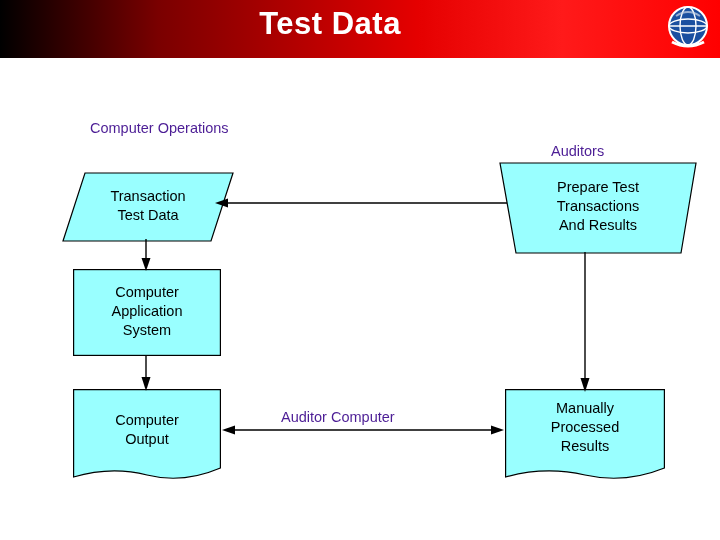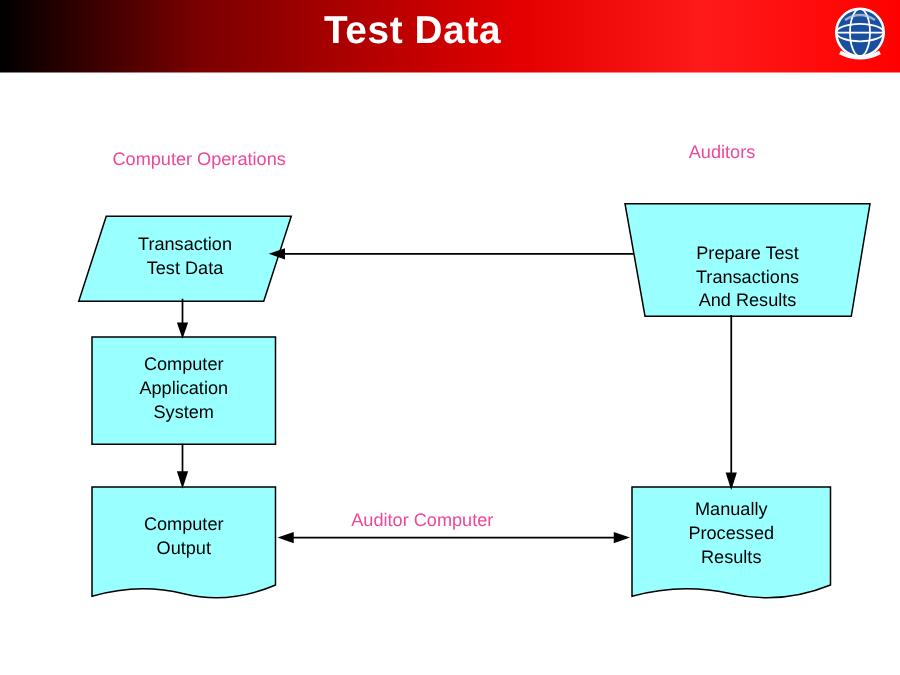--- a/index.html
+++ b/index.html
@@ -46,21 +46,21 @@
     right: 6px;
     top: 2px;
     width: 52px;
     height: 52px;
   }
 
   
   .hdr {
     position: absolute;
     font-size: 14.5px;
-    color: #ec4899;
+    color: #4c1d95;
     font-family: "Liberation Sans", sans-serif;
     white-space: nowrap;
     text-align: right;
   }
 
   
   .shape {
     position: absolute;
     box-sizing: border-box;
   }
@@ -102,34 +102,34 @@
         <ellipse cx="26" cy="24" rx="19" ry="7" fill="none" stroke="#ffffff" stroke-width="1.4"></ellipse>
         <ellipse cx="26" cy="24" rx="8" ry="19" fill="none" stroke="#ffffff" stroke-width="1.4"></ellipse>
         <line x1="7" y1="24" x2="45" y2="24" stroke="#ffffff" stroke-width="1.4"></line>
         <path d="M10 40 Q26 48 42 40" fill="none" stroke="#ffffff" stroke-width="3"></path>
         <path d="M14 14 Q26 6 38 14" fill="none" stroke="#cfd8e8" stroke-width="2" opacity="0.7"></path>
       </svg>
     </div>
   </div>
 
   <div class="hdr" style="left:90px; top:120px;">Computer Operations</div>
-  <div class="hdr" style="left:551px; top:114px;">Auditors</div>
+  <div class="hdr" style="left:551px; top:143px;">Auditors</div>
 
   <div class="shape" style="left:63px; top:173px; width:170px; height:55px;">
     <svg width="170" height="68" viewBox="0 0 170 68">
       <polygon points="22,0 170,0 148,68 0,68" fill="#99ffff" stroke="#000000" stroke-width="1.2"></polygon>
     </svg>
     <div class="lbl" style="top:14px;"><span>Transaction<br>Test Data</span></div>
   </div>
 
   <div class="shape" style="left:500px; top:163px; width:196px; height:90px;">
     <svg width="196" height="90" viewBox="0 0 196 90">
       <polygon points="0,0 196,0 181,90 16,90" fill="#99ffff" stroke="#000000" stroke-width="1.2"></polygon>
     </svg>
-    <div class="lbl" style="top:15px;margin-top:16px;"><span>Prepare Test<br>Transactions<br>And Results</span></div>
+    <div class="lbl" style="top:15px;"><span>Prepare Test<br>Transactions<br>And Results</span></div>
   </div>
 
   <div class="shape" style="left:73px; top:269px; width:148px; height:87px;">
     <svg width="148" height="87" viewBox="0 0 148 87">
       <rect x="0.6" y="0.6" width="146.8" height="85.8" fill="#99ffff" stroke="#000000" stroke-width="1.2"></rect>
     </svg>
     <div class="lbl" style="top:14px;"><span>Computer<br>Application<br>System</span></div>
   </div>
 
   <div class="shape" style="left:73px; top:389px; width:148px; height:95px;">

